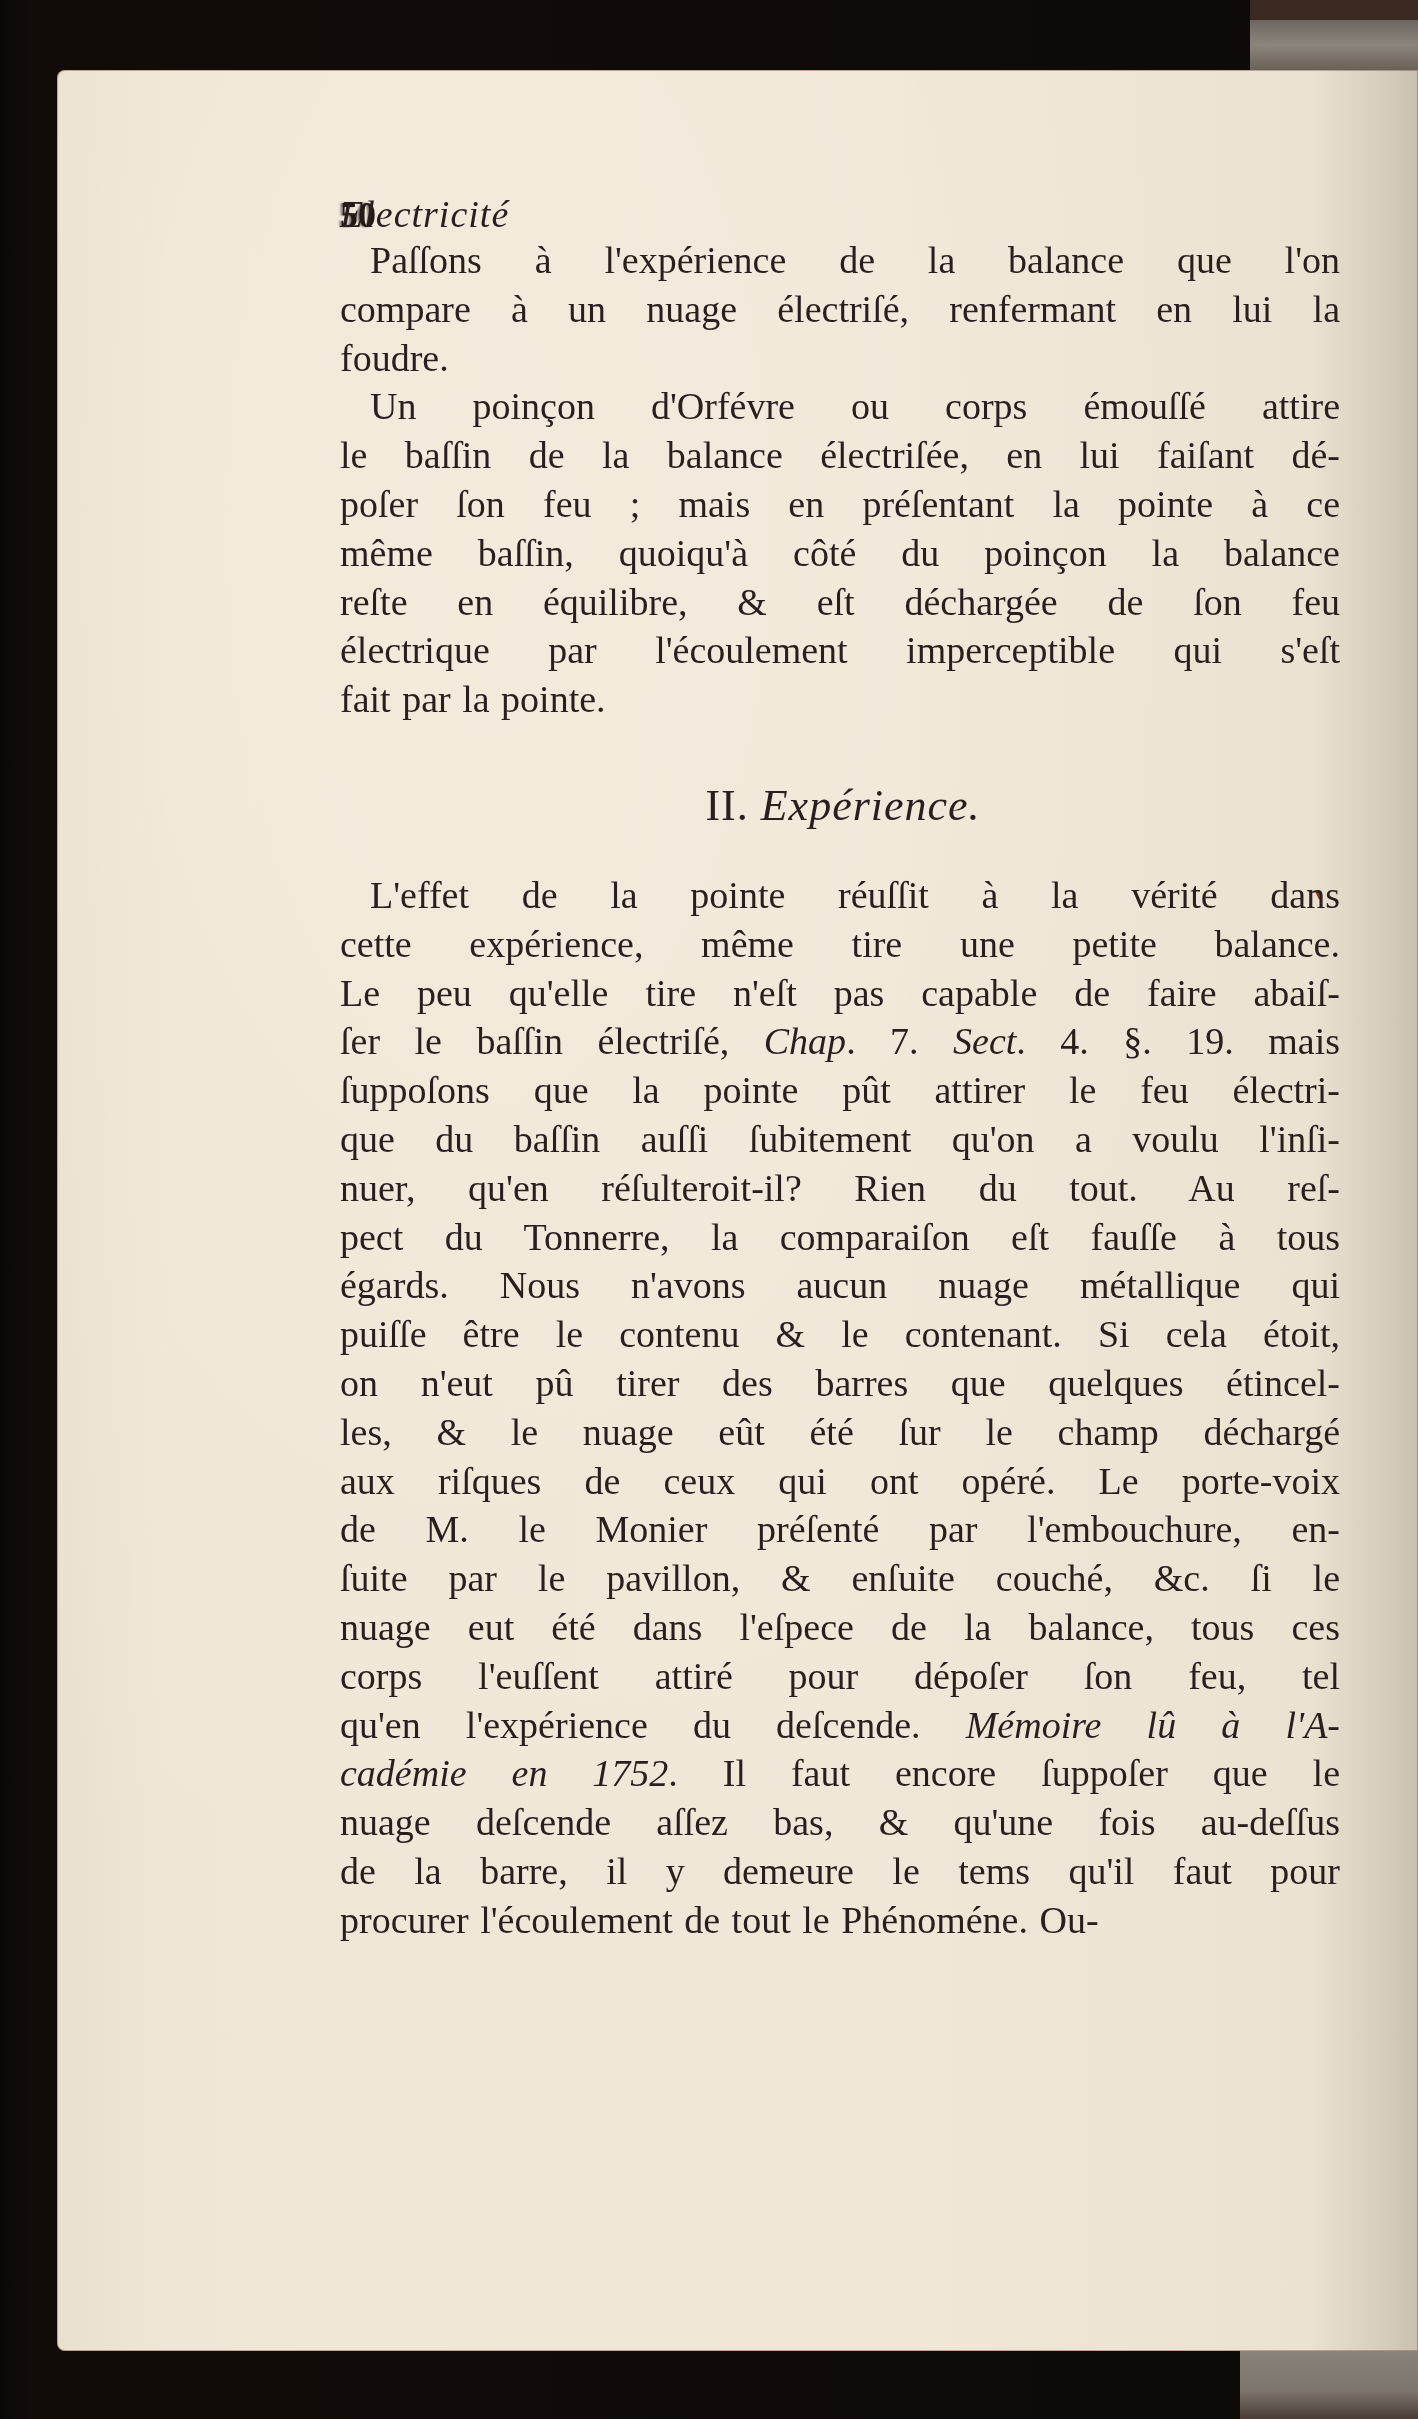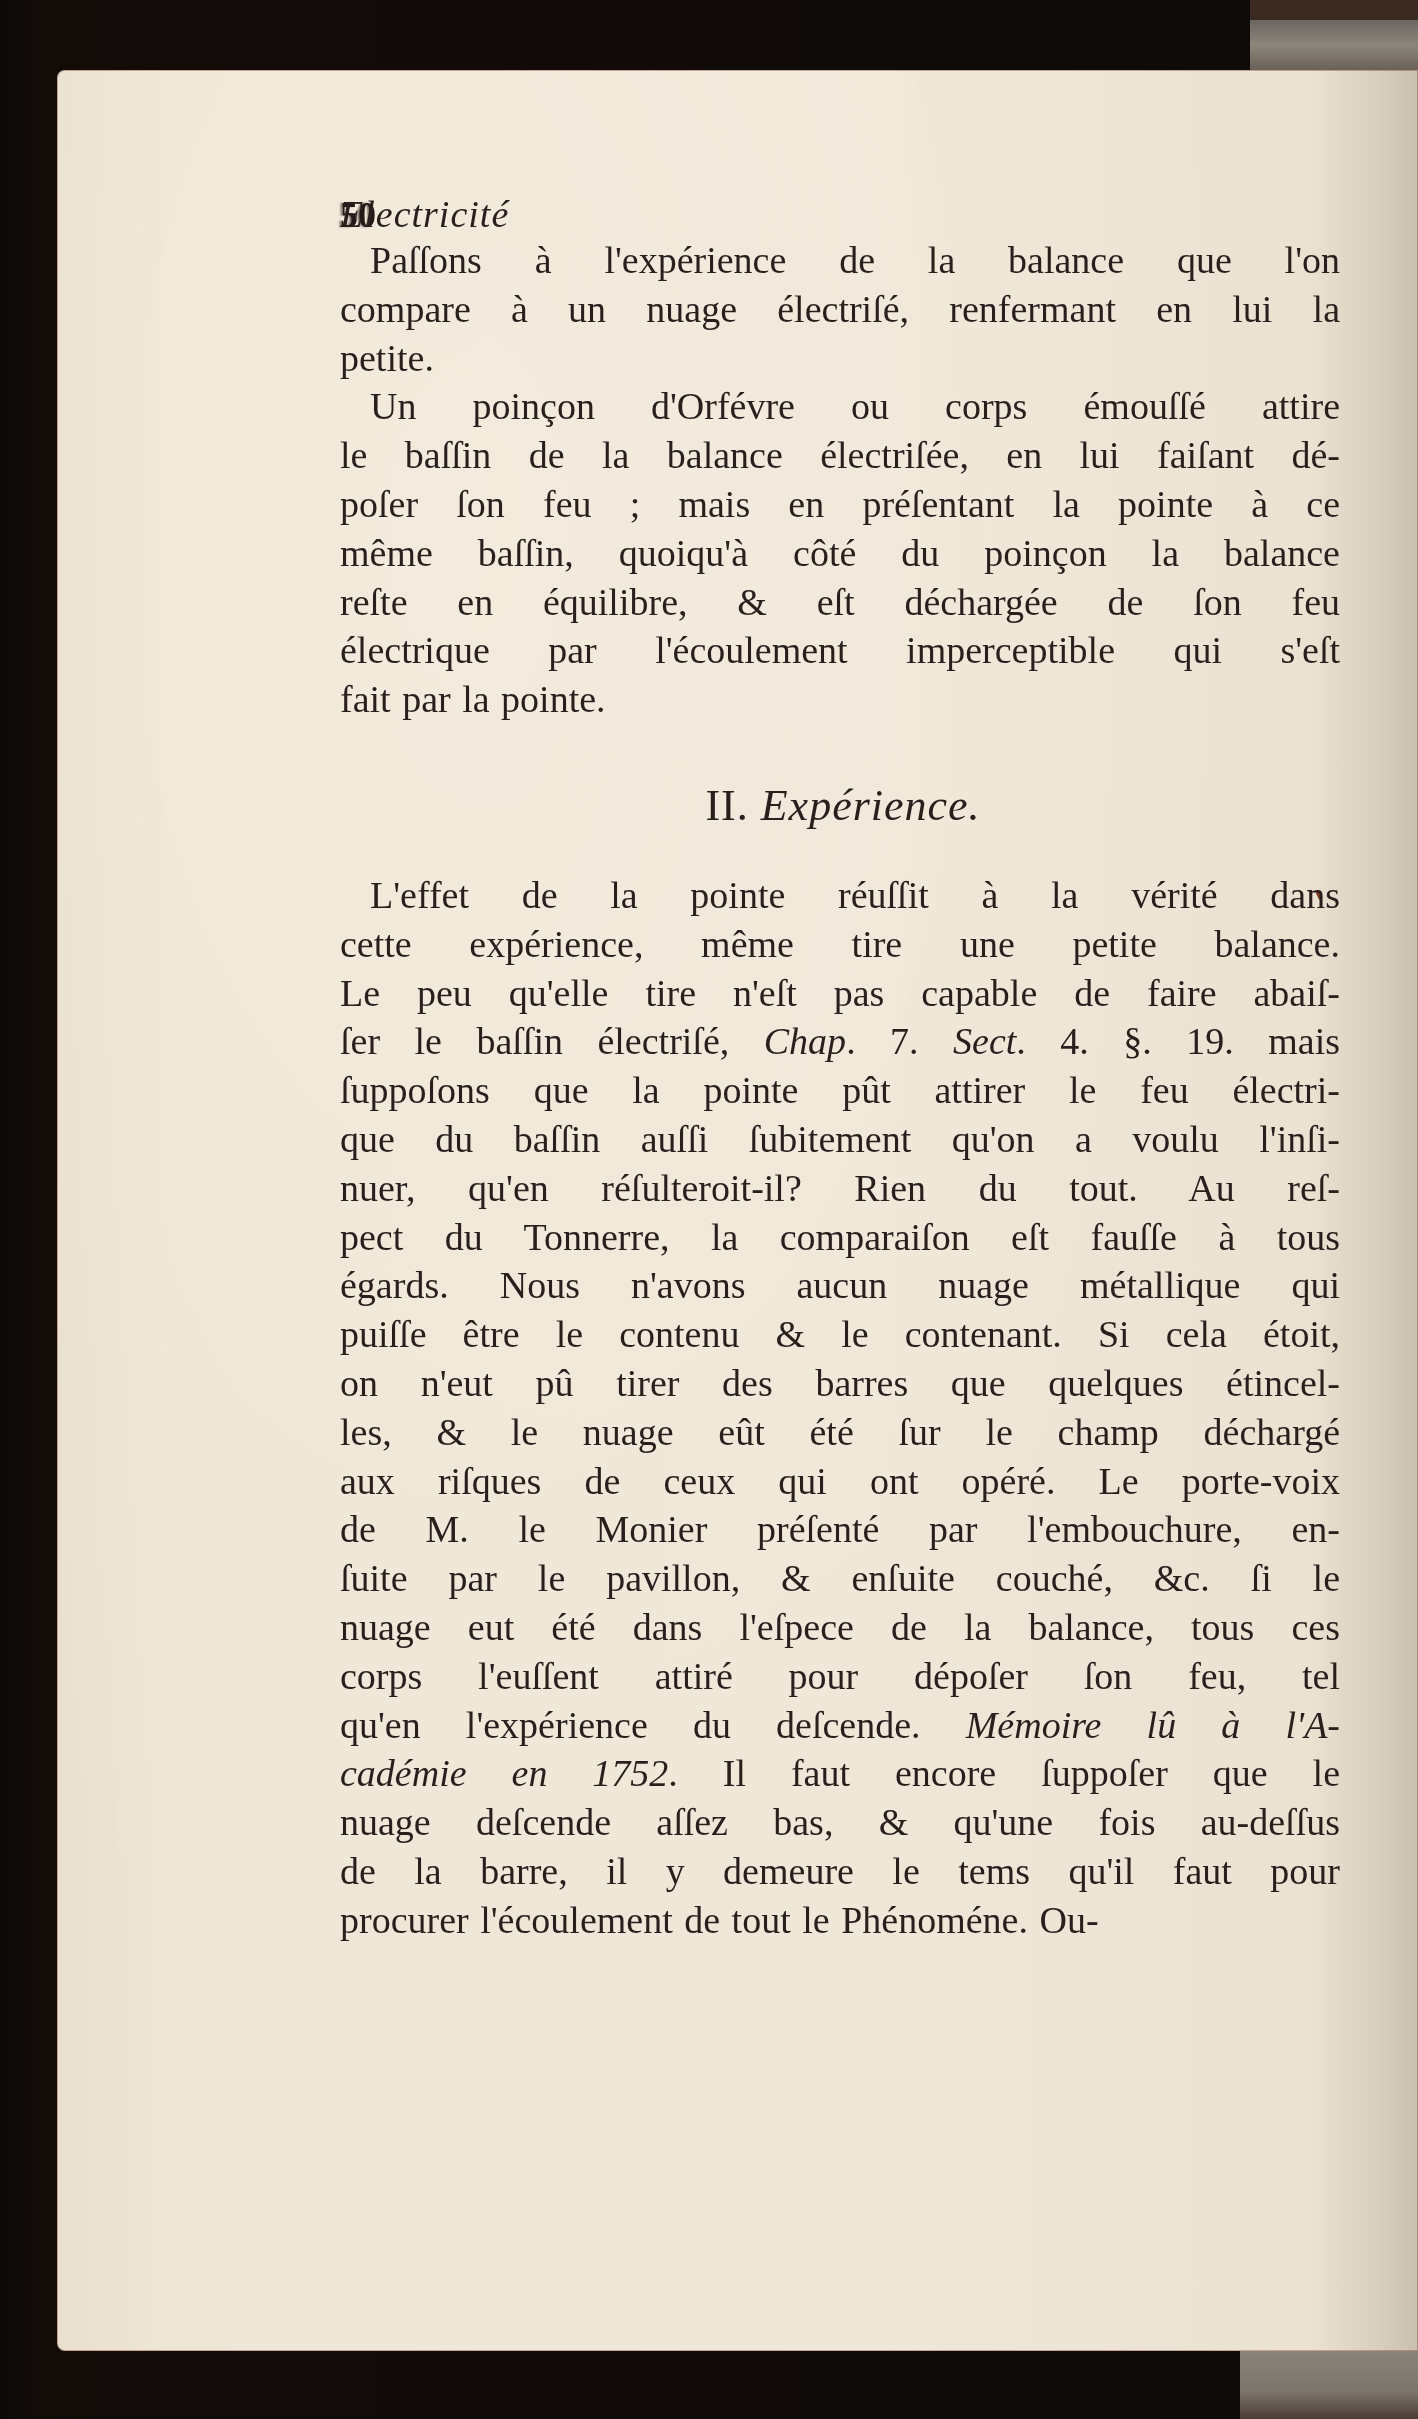--- a/index.html
+++ b/index.html
@@ -136,21 +136,21 @@
 
   <div class="page-content">
     <div class="running-head">
       <span class="page-number">50</span>
       <span class="header-title">Electricité</span>
     </div>
 
     <p class="para para-1">
       <span class="line indent">Paſſons à l'expérience de la balance que l'on</span>
       <span class="line">compare à un nuage électriſé, renfermant en lui la</span>
-      <span class="line last">petite.</span>
+      <span class="line last">foudre.</span>
     </p>
 
     <p class="para para-2">
       <span class="line indent">Un poinçon d'Orfévre ou corps émouſſé attire</span>
       <span class="line">le baſſin de la balance électriſée, en lui faiſant dé-</span>
       <span class="line">poſer ſon feu ; mais en préſentant la pointe à ce</span>
       <span class="line">même baſſin, quoiqu'à côté du poinçon la balance</span>
       <span class="line">reſte en équilibre, &amp; eſt déchargée de ſon feu</span>
       <span class="line">électrique par l'écoulement imperceptible qui s'eſt</span>
       <span class="line last">fait par la pointe.</span>

